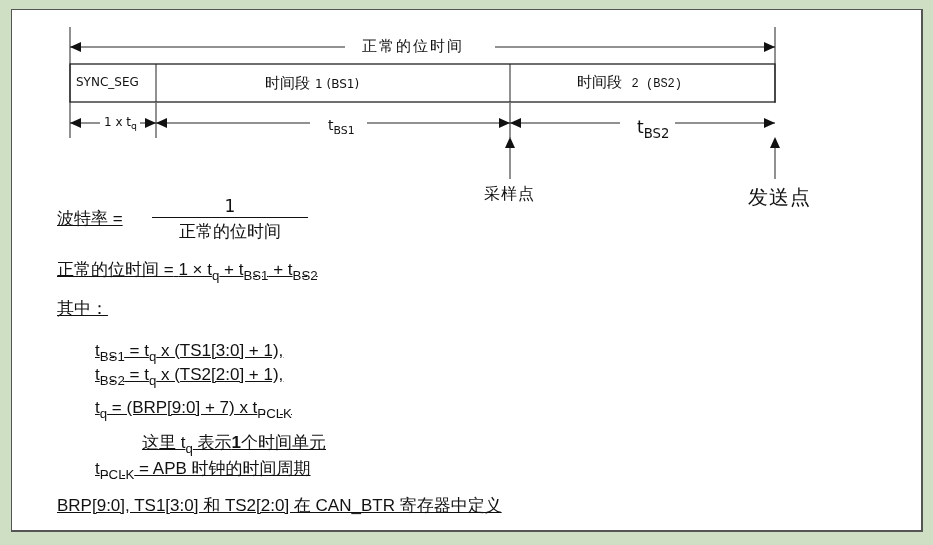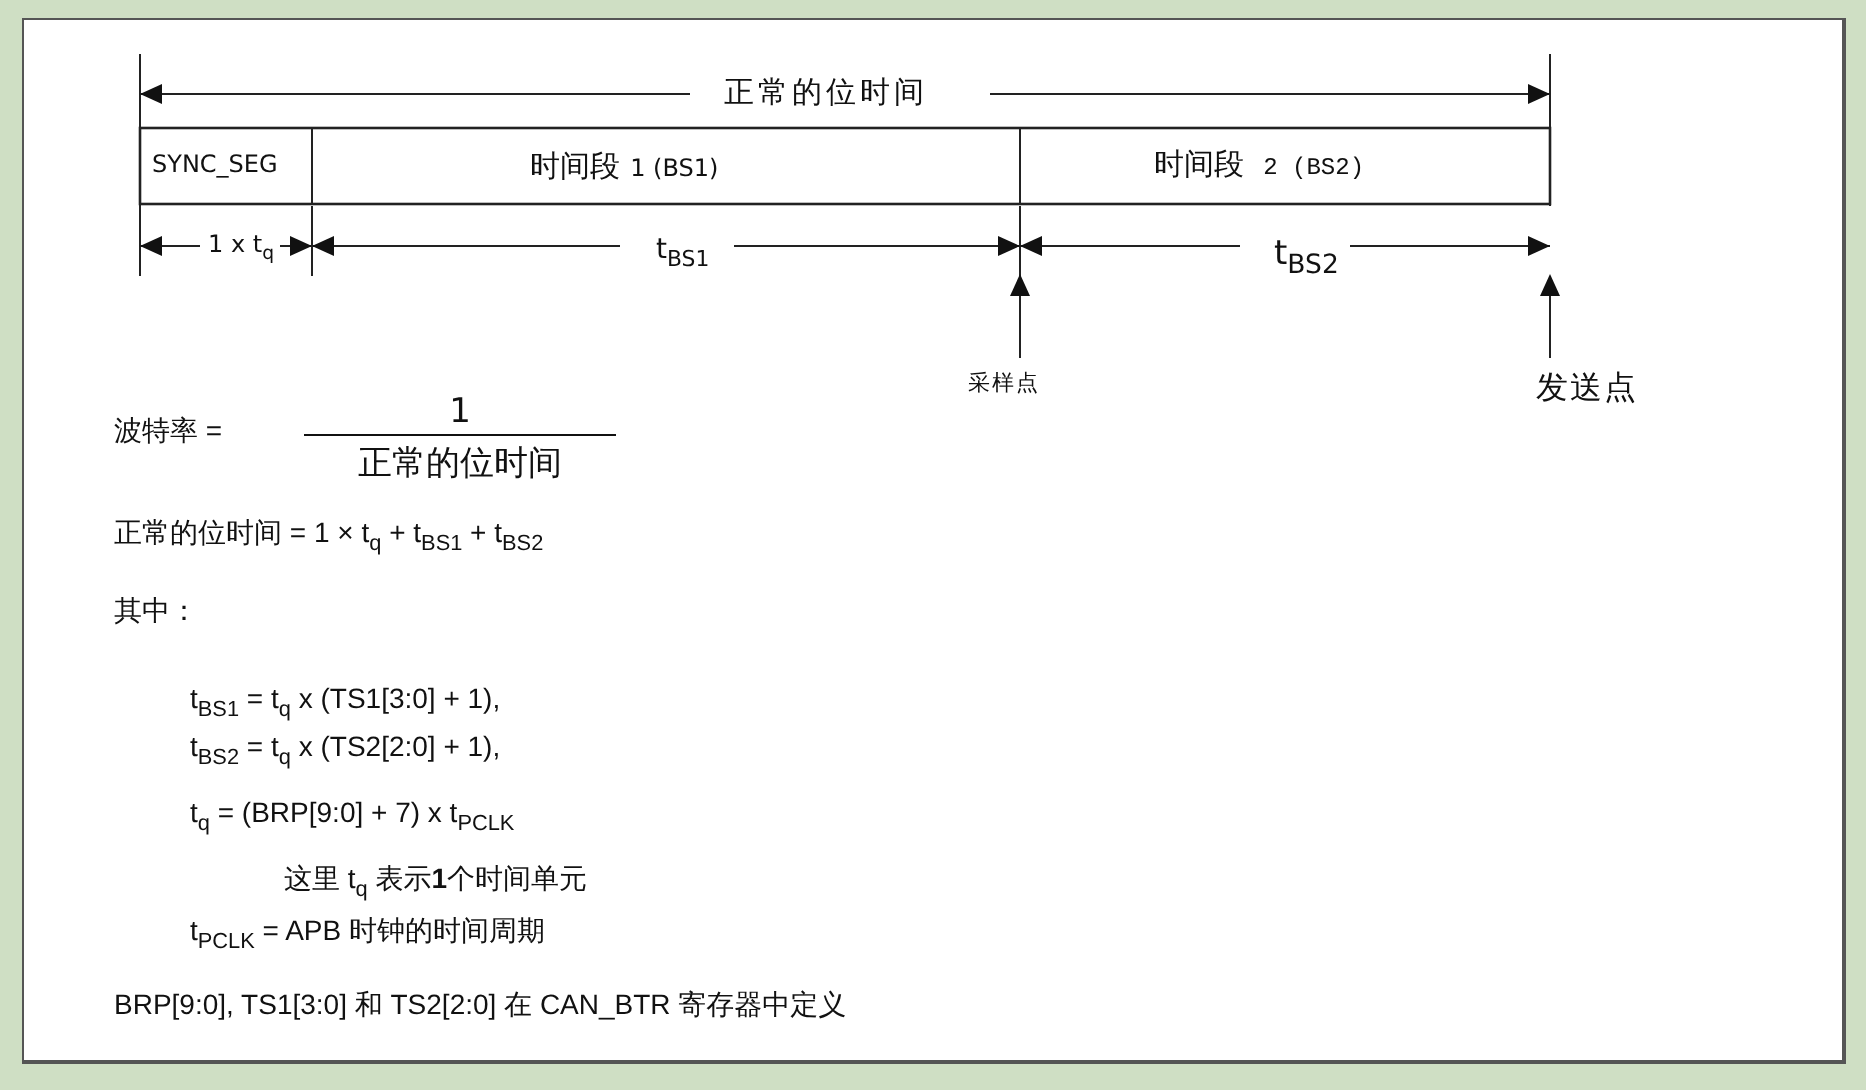--- a/index.html
+++ b/index.html
@@ -5,21 +5,21 @@
   html, body { margin:0; padding:0; }
   body { width:933px; height:545px; background:#cfdfc4; position:relative; overflow:hidden;
          font-family:"DejaVu Sans","Liberation Sans",sans-serif; color:#111; }
   .panel { position:absolute; left:11px; top:9px; width:912px; height:523px; background:#fff;
            border:1px solid #555; border-right:2px solid #555; border-bottom:2px solid #555; box-sizing:border-box; }
   svg.diagram { position:absolute; left:0; top:0; }
   .t { position:absolute; white-space:nowrap; }
   .seg-label { font-size:15px; }
   .small { font-size:12px; }
   .sub { font-size:0.78em; vertical-align:-0.35em; }
-  .eq { font-size:14px; font-family:"Liberation Sans","DejaVu Sans",sans-serif; }
+  .eq { font-size:17px; font-family:"Liberation Sans","DejaVu Sans",sans-serif;text-decoration:underline; }
   .frac { position:absolute; left:152px; top:196px; width:156px; text-align:center; }
   .frac .num { font-size:17px; display:block; }
   .frac .bar { border-top:1.5px solid #111; margin:1px 0 2px; }
   .frac .den { font-size:17px; display:block; }
   b.bold { font-weight:bold; }
 </style>
 </head>
 <body>
 
 <div class="panel"></div>
@@ -75,22 +75,22 @@
 </div>
 <div class="t small" style="left:104px;top:115px;">
   <span>1 x t</span><span class="sub">q</span>
 </div>
 <div class="t small" style="left:328px;top:117px;font-size:14px;">
   <span>t</span><span class="sub">BS1</span>
 </div>
 <div class="t small" style="left:637px;top:117px;font-size:17px;">
   <span>t</span><span class="sub">BS2</span>
 </div>
-<div class="t seg-label" style="left:484px;top:184px;font-size:11px;letter-spacing:1px;">采样点</div>
-<div class="t seg-label" style="left:748px;top:184px;font-size:16px;letter-spacing:1px;margin-left:20px;">发送点</div>
+<div class="t seg-label" style="left:484px;top:184px;font-size:16px;letter-spacing:1px;">采样点</div>
+<div class="t seg-label" style="left:748px;top:184px;font-size:20px;letter-spacing:1px;">发送点</div>
 
 <div class="t eq" style="left:57px;top:207px;">波特率 =</div>
 <div class="frac">
   <span class="num">1</span>
   <div class="bar"></div>
   <span class="den">正常的位时间</span>
 </div>
 
 <div class="t eq" style="left:57px;top:258px;">
   <span>正常的位时间 =</span>

